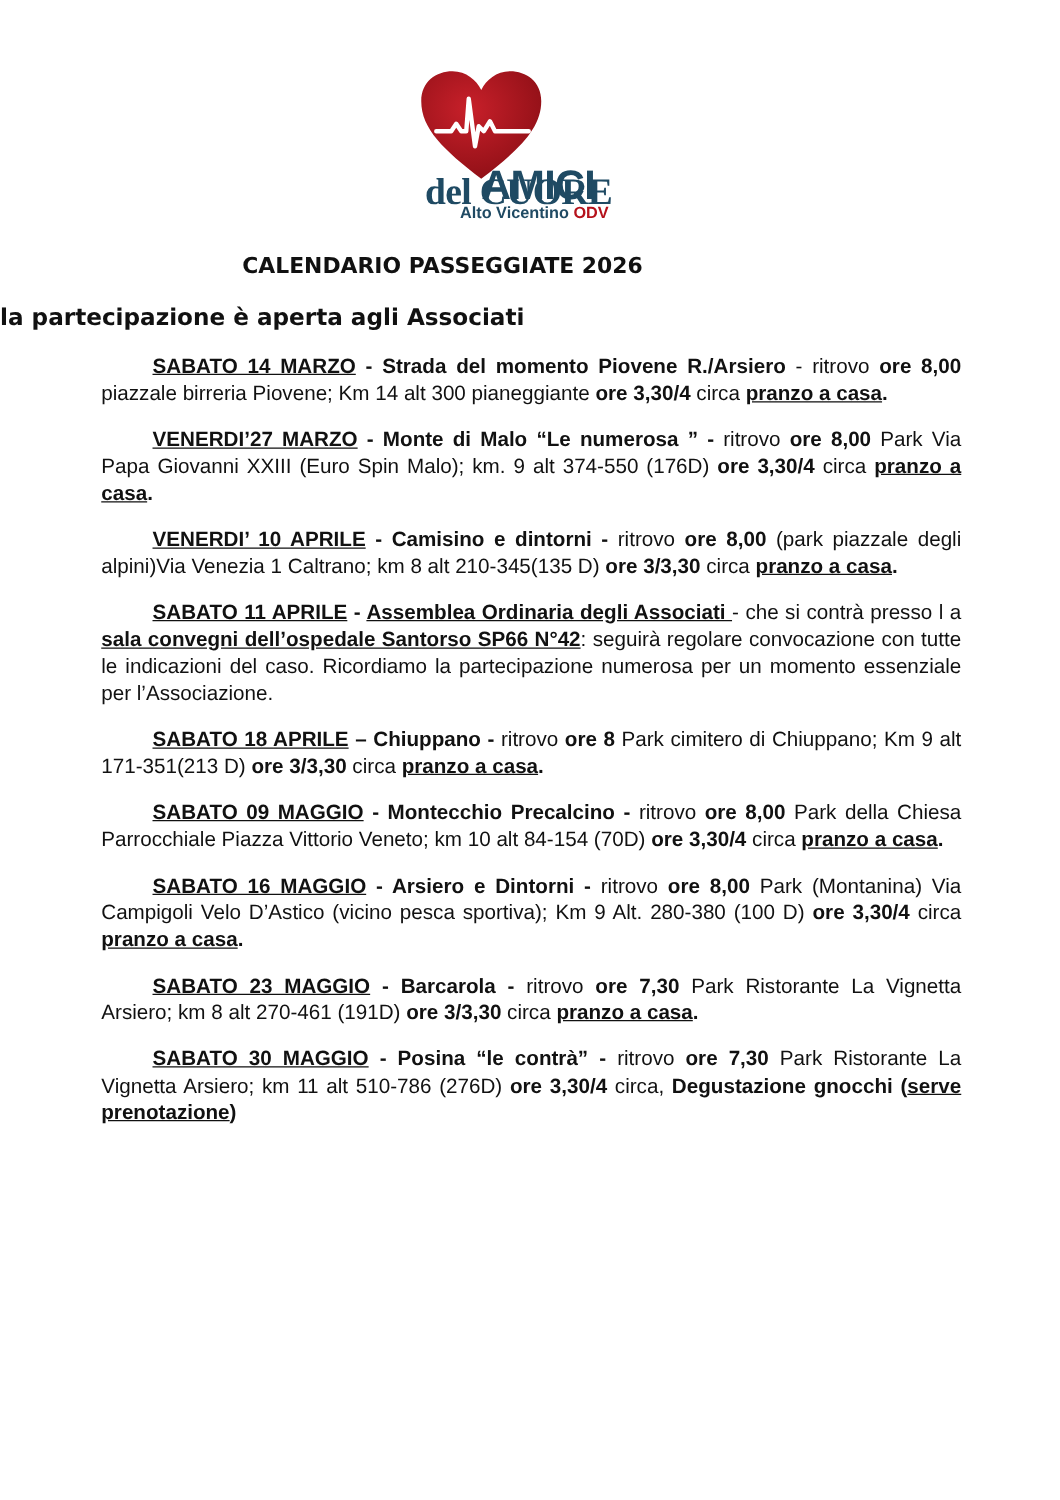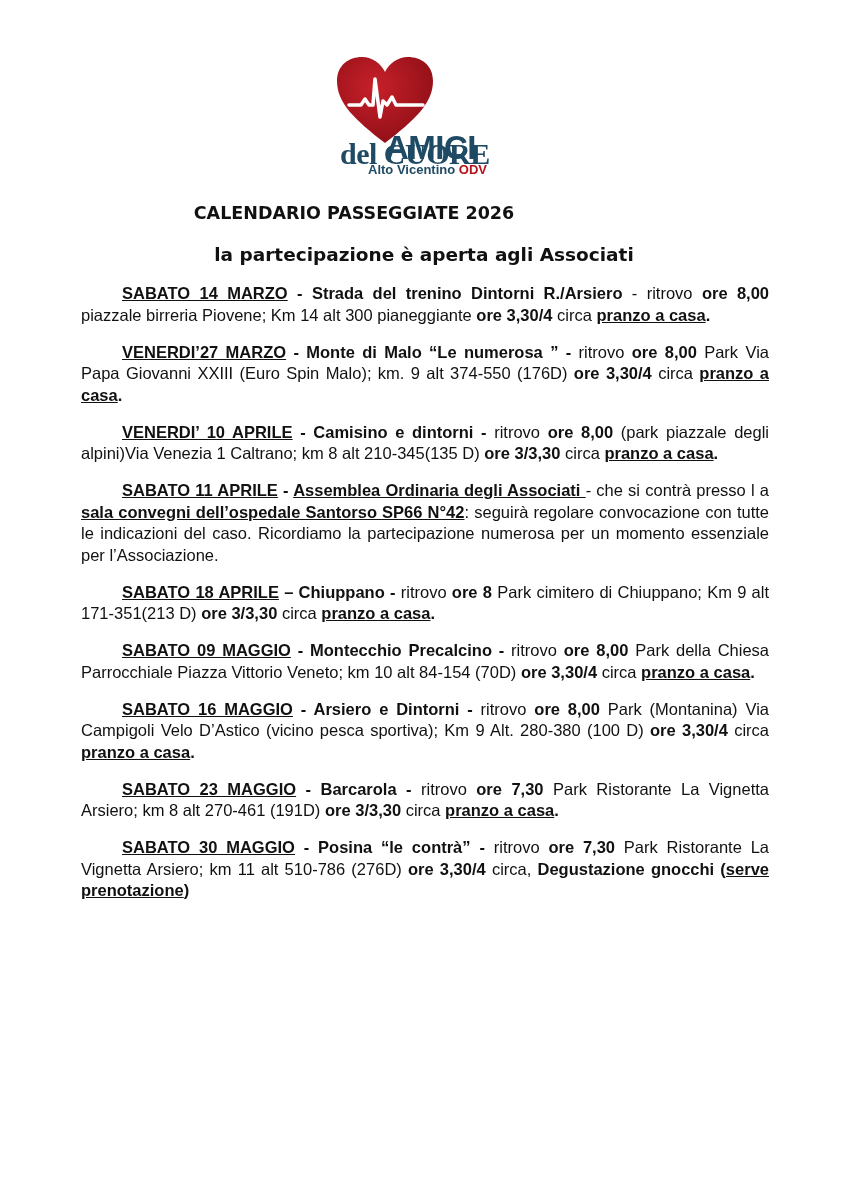--- a/index.html
+++ b/index.html
@@ -9,21 +9,21 @@
   .logo svg { position: absolute; left: 0; top: 0; }
   .logo-amici { position: absolute; left: 50px; top: 52px; font-family: "Liberation Sans", sans-serif;
     font-weight: bold; font-size: 33px; color: #1f4a63; letter-spacing: -0.5px; line-height: 33px; margin-top: 24px; }
   .logo-cuore { position: absolute; left: 5px; top: 84px; font-family: Liberation Serif, serif;
     font-weight: bold; font-size: 30px; color: #1f4a63; letter-spacing: -0.5px; line-height: 30px; white-space: nowrap; }
   .logo-sub { position: absolute; left: 33px; top: 107px; font-family: "Liberation Sans", sans-serif;
     font-weight: bold; font-size: 13px; color: #1f4a63; white-space: nowrap; }
   .logo-sub .odv { color: #b5121b; }
   .title { position: absolute; left: 0; width: 708px; top: 203px; text-align: center;
     font-weight: bold; font-size: 17.5px; }
-  .subtitle { position: absolute; left: 0; width: 848px; top: 244px; text-align: center;
+  .subtitle { position: absolute; left: 0; width: 848px; top: 244px; 
     font-weight: bold; font-size: 18.5px; }
   .events { position: absolute; left: 81px; top: 283px; width: 688px; }
   .event { font-family: "Liberation Sans", sans-serif; font-size: 16.5px; line-height: 21.5px;
     text-align: justify; margin: 0 0 15.5px 0; transform-origin: left; }
   .event b { font-weight: bold; }
   .u { text-decoration: underline; }
   .date { font-weight: bold; text-decoration: underline; margin-left: 41px; }
 </style>
 </head>
 <body>
@@ -42,21 +42,21 @@
   <div class="logo-amici">AMICI</div>
   <div class="logo-cuore">del CUORE</div>
   <div class="logo-sub"><span>Alto Vicentino</span> <span class="odv">ODV</span></div>
 </div>
 
 <div class="title">CALENDARIO PASSEGGIATE 2026</div>
 <div class="subtitle">la partecipazione è aperta agli Associati</div>
 
 <div class="events">
 
-  <p class="event"><span class="date">SABATO 14 MARZO</span><b>  -  </b><b>Strada del trenino Dintorni R./Arsiero</b><span> - ritrovo </span><b>ore 8,00</b><span> piazzale birreria Piovene; Km 14 alt 300 pianeggiante </span><b>ore 3,30/4</b><span> circa   </span><b class="u">pranzo a casa</b><b>.</b></p>
+  <p class="event"><span class="date">SABATO 14 MARZO</span><b>  -  </b><b>Strada del momento Piovene R./Arsiero</b><span> - ritrovo </span><b>ore 8,00</b><span> piazzale birreria Piovene; Km 14 alt 300 pianeggiante </span><b>ore 3,30/4</b><span> circa   </span><b class="u">pranzo a casa</b><b>.</b></p>
 
 
   <p class="event"><span class="date">VENERDI’27 MARZO</span><b> - </b><b>Monte di Malo “Le numerosa ” -</b><span> ritrovo </span><b>ore 8,00</b><span> Park Via Papa Giovanni XXIII (Euro Spin Malo); km. 9 alt 374-550 (176D)   </span><b>ore 3,30/4</b><span> circa </span><b class="u">pranzo a casa</b><b>.</b></p>
 
   <p class="event"><span class="date">VENERDI’ 10 APRILE</span><b> - </b><b>Camisino e dintorni -</b><span> ritrovo </span><b>ore 8,00</b><span> (park piazzale degli alpini)Via Venezia 1 Caltrano; km 8 alt 210-345(135 D) </span><b>ore 3/3,30</b><span>  circa </span><b class="u">pranzo a casa</b><b>.</b></p>
 
   <p class="event"><span class="date">SABATO 11 APRILE</span><b>  - </b><b class="u">Assemblea Ordinaria degli Associati </b><span>- che si contrà presso l a </span><b class="u">sala convegni dell’ospedale Santorso SP66 N°42</b><span>: seguirà regolare convocazione con tutte le indicazioni del caso. Ricordiamo la partecipazione numerosa per un momento essenziale per l’Associazione.</span></p>
 
   <p class="event"><span class="date">SABATO 18 APRILE</span><b> – </b><b>Chiuppano -</b><span> ritrovo </span><b>ore 8</b><span> Park cimitero di Chiuppano;  Km 9 alt 171-351(213 D) </span><b>ore 3/3,30</b><span> circa </span><b class="u">pranzo a casa</b><b>.</b></p>
 

